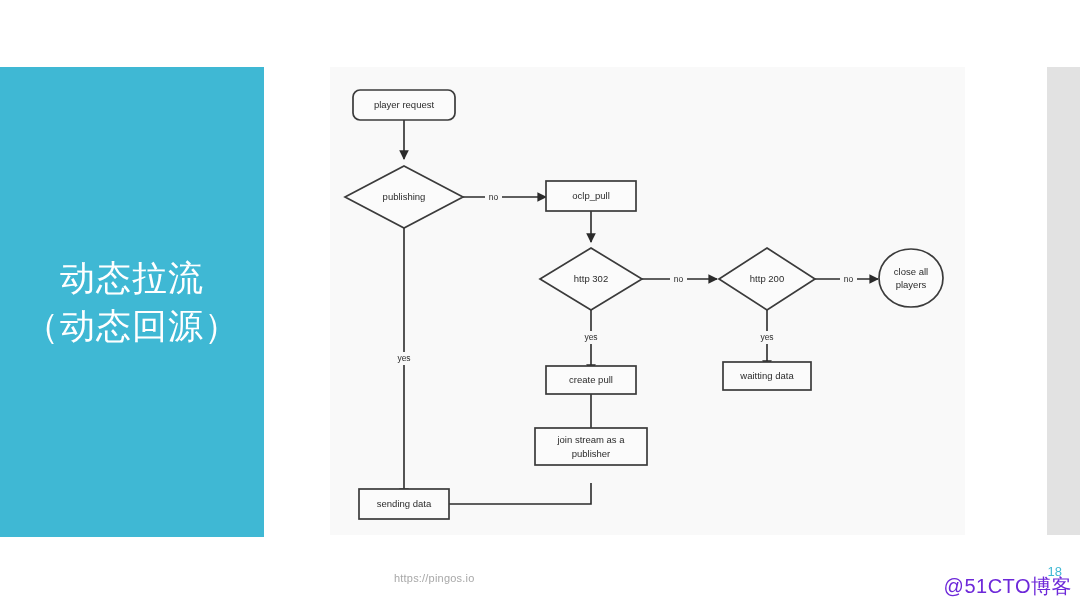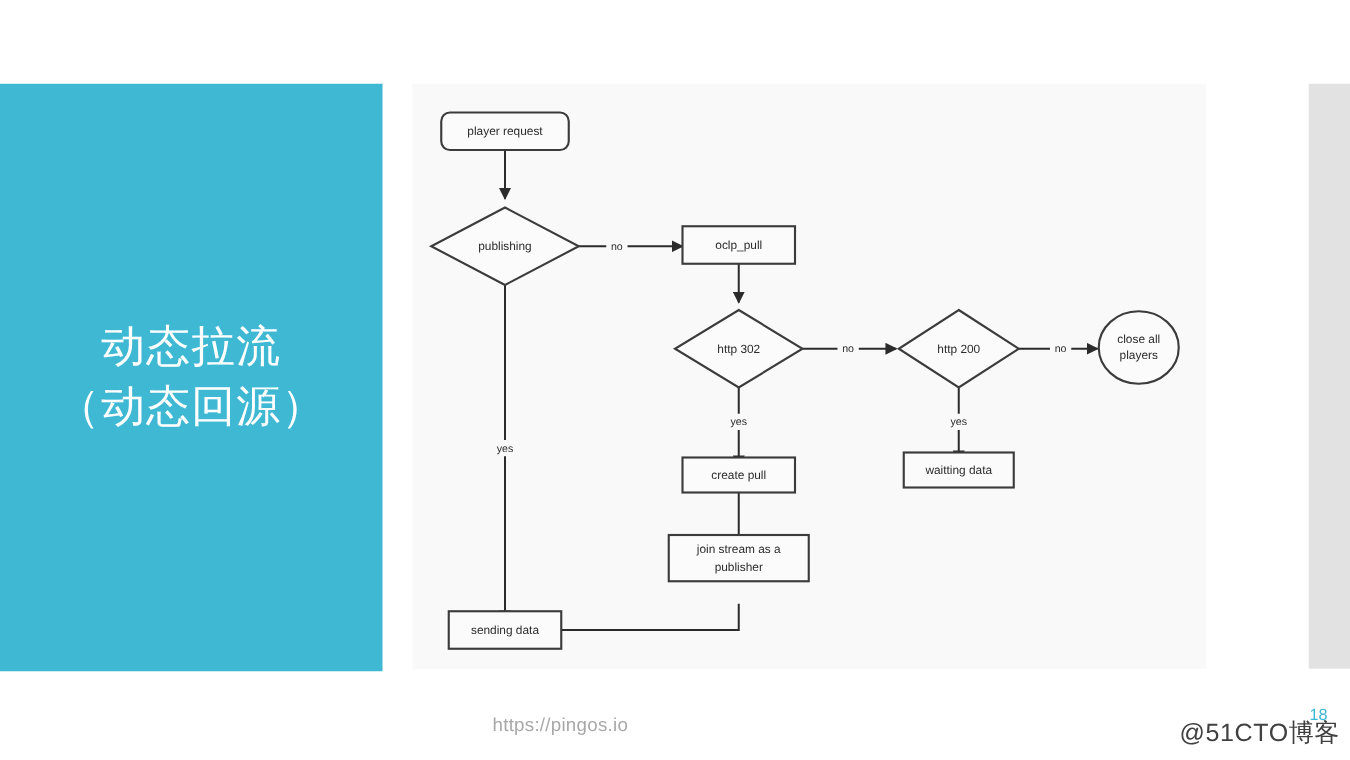--- a/index.html
+++ b/index.html
@@ -20,21 +20,21 @@
     position: absolute;
     inset: 0;
     background: #ffffff;
   }
 
   
   #title-panel {
     position: absolute;
     left: 0;
     top: 67px;
-    width: 306px;
+    width: 264px;
     height: 470px;
     background: #3fb8d4;
     display: flex;
     align-items: center;
     justify-content: center;
   }
   #title-text {
     color: #ffffff;
     font-size: 35px;
     line-height: 1.36;
@@ -71,31 +71,31 @@
     width: 33px;
     height: 468px;
     background: #e2e2e2;
   }
 
   
   #footer-url {
     position: absolute;
     left: 351px;
     top: 572px;
-    font-size: 15px;
+    font-size: 11px;
     color: #a8a8a8;
     letter-spacing: 0.2px;
     padding-left: 43px;
   }
   #watermark {
     position: absolute;
     right: 8px;
     top: 573px;
     font-size: 20px;
-    color: #404040;
+    color: #6d28d9;
     letter-spacing: 0.5px;
     user-select: none;
   }
   #page-number {
     position: absolute;
     right: 18px;
     top: 564px;
     font-size: 13px;
     font-weight: 400;
     color: #3fb8d4;

